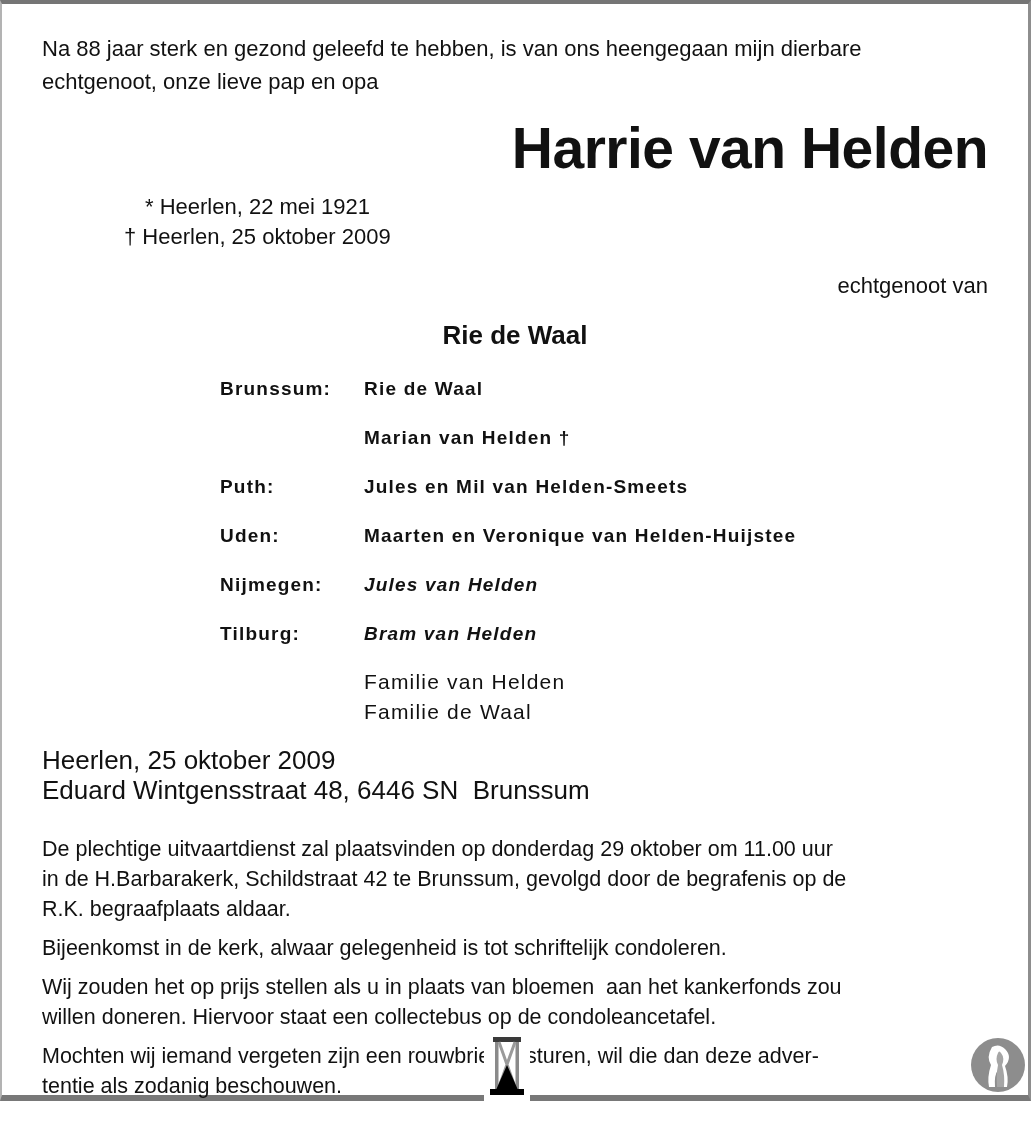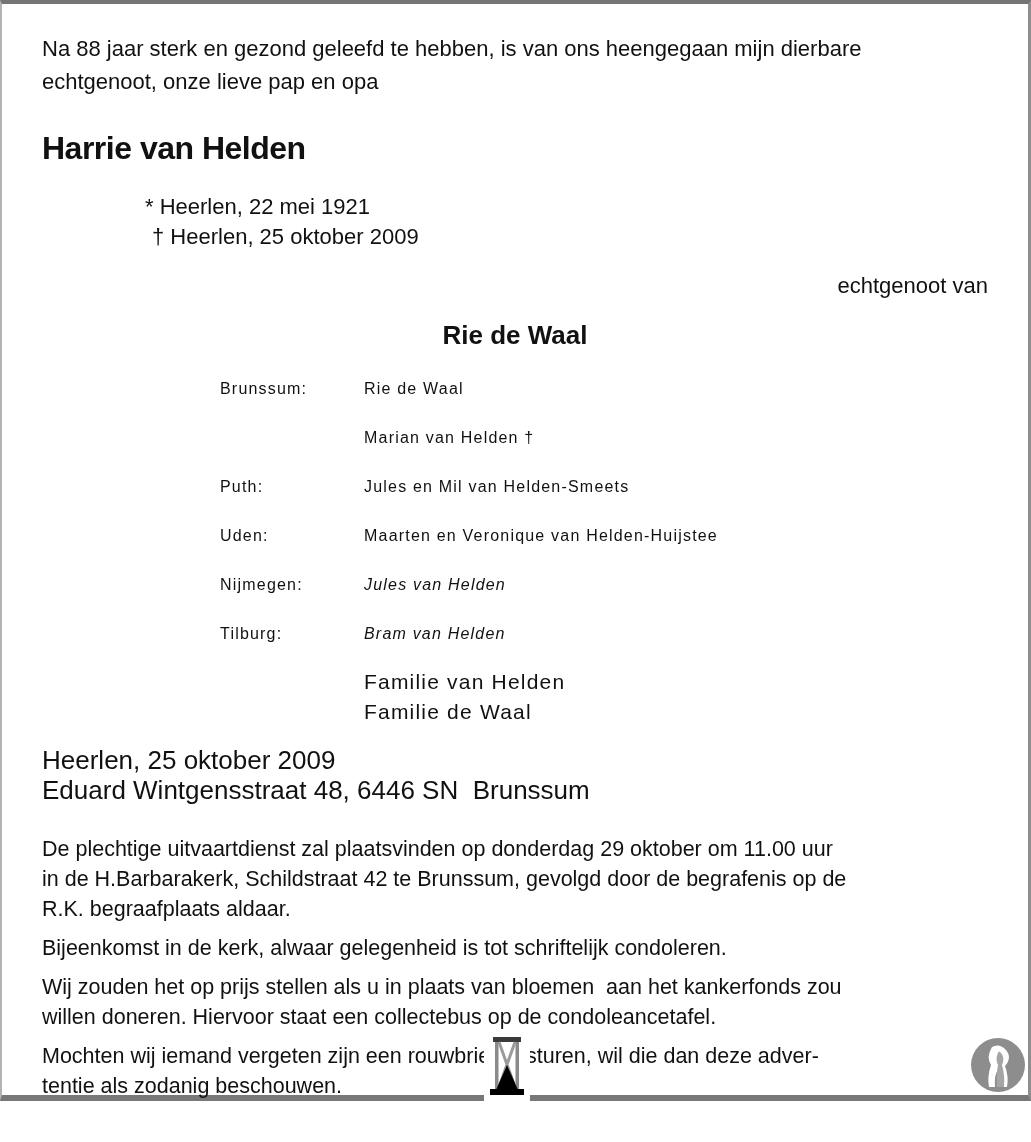--- a/index.html
+++ b/index.html
@@ -20,52 +20,53 @@
   .content { padding: 0 40px; }
   .ml { white-space: pre-line; }
 
   .intro {
     margin: 28px 0 0 0;
     font-size: 22px;
     line-height: 33px;
   }
   .title {
     margin: 27px 0 0 0;
-    text-align: left;
-    font-size: 32px;
+    text-align: right;
+    font-size: 57px;
     line-height: 46px;
     font-weight: 700;
     letter-spacing: -0.5px;
   }
   .dates {
     margin-top: 21px;
     display: flex;
     font-size: 22px;
     line-height: 30px;
     flex-direction: column;
   }
   .dates .birth { margin-left: 103px; }
-  .dates .death { margin-left: 110px; }
+  .dates .death { margin-left: 82px; }
   .spouse-intro {
     margin-top: 19px;
     text-align: right;
     font-size: 22px;
     line-height: 30px;
   }
   .spouse-name {
     margin-top: 17px;
     text-align: center;
     font-size: 26px;
     line-height: 34px;
     font-weight: 700;
   }
   .family-list {
     margin: 21px 0 0 178px;
-    font-size: 16px;
+    font-size: 19px;
     letter-spacing: 1.2px;
+    font-weight: bold;
   }
   .family-row {
     display: flex;
     line-height: 31px;
     margin-bottom: 18px;
   }
   .family-row .city { width: 144px; flex: 0 0 144px; }
   .family-row .names { flex: 1; }
   .family-row.italic .names { font-style: italic; }
   .family-closing {

